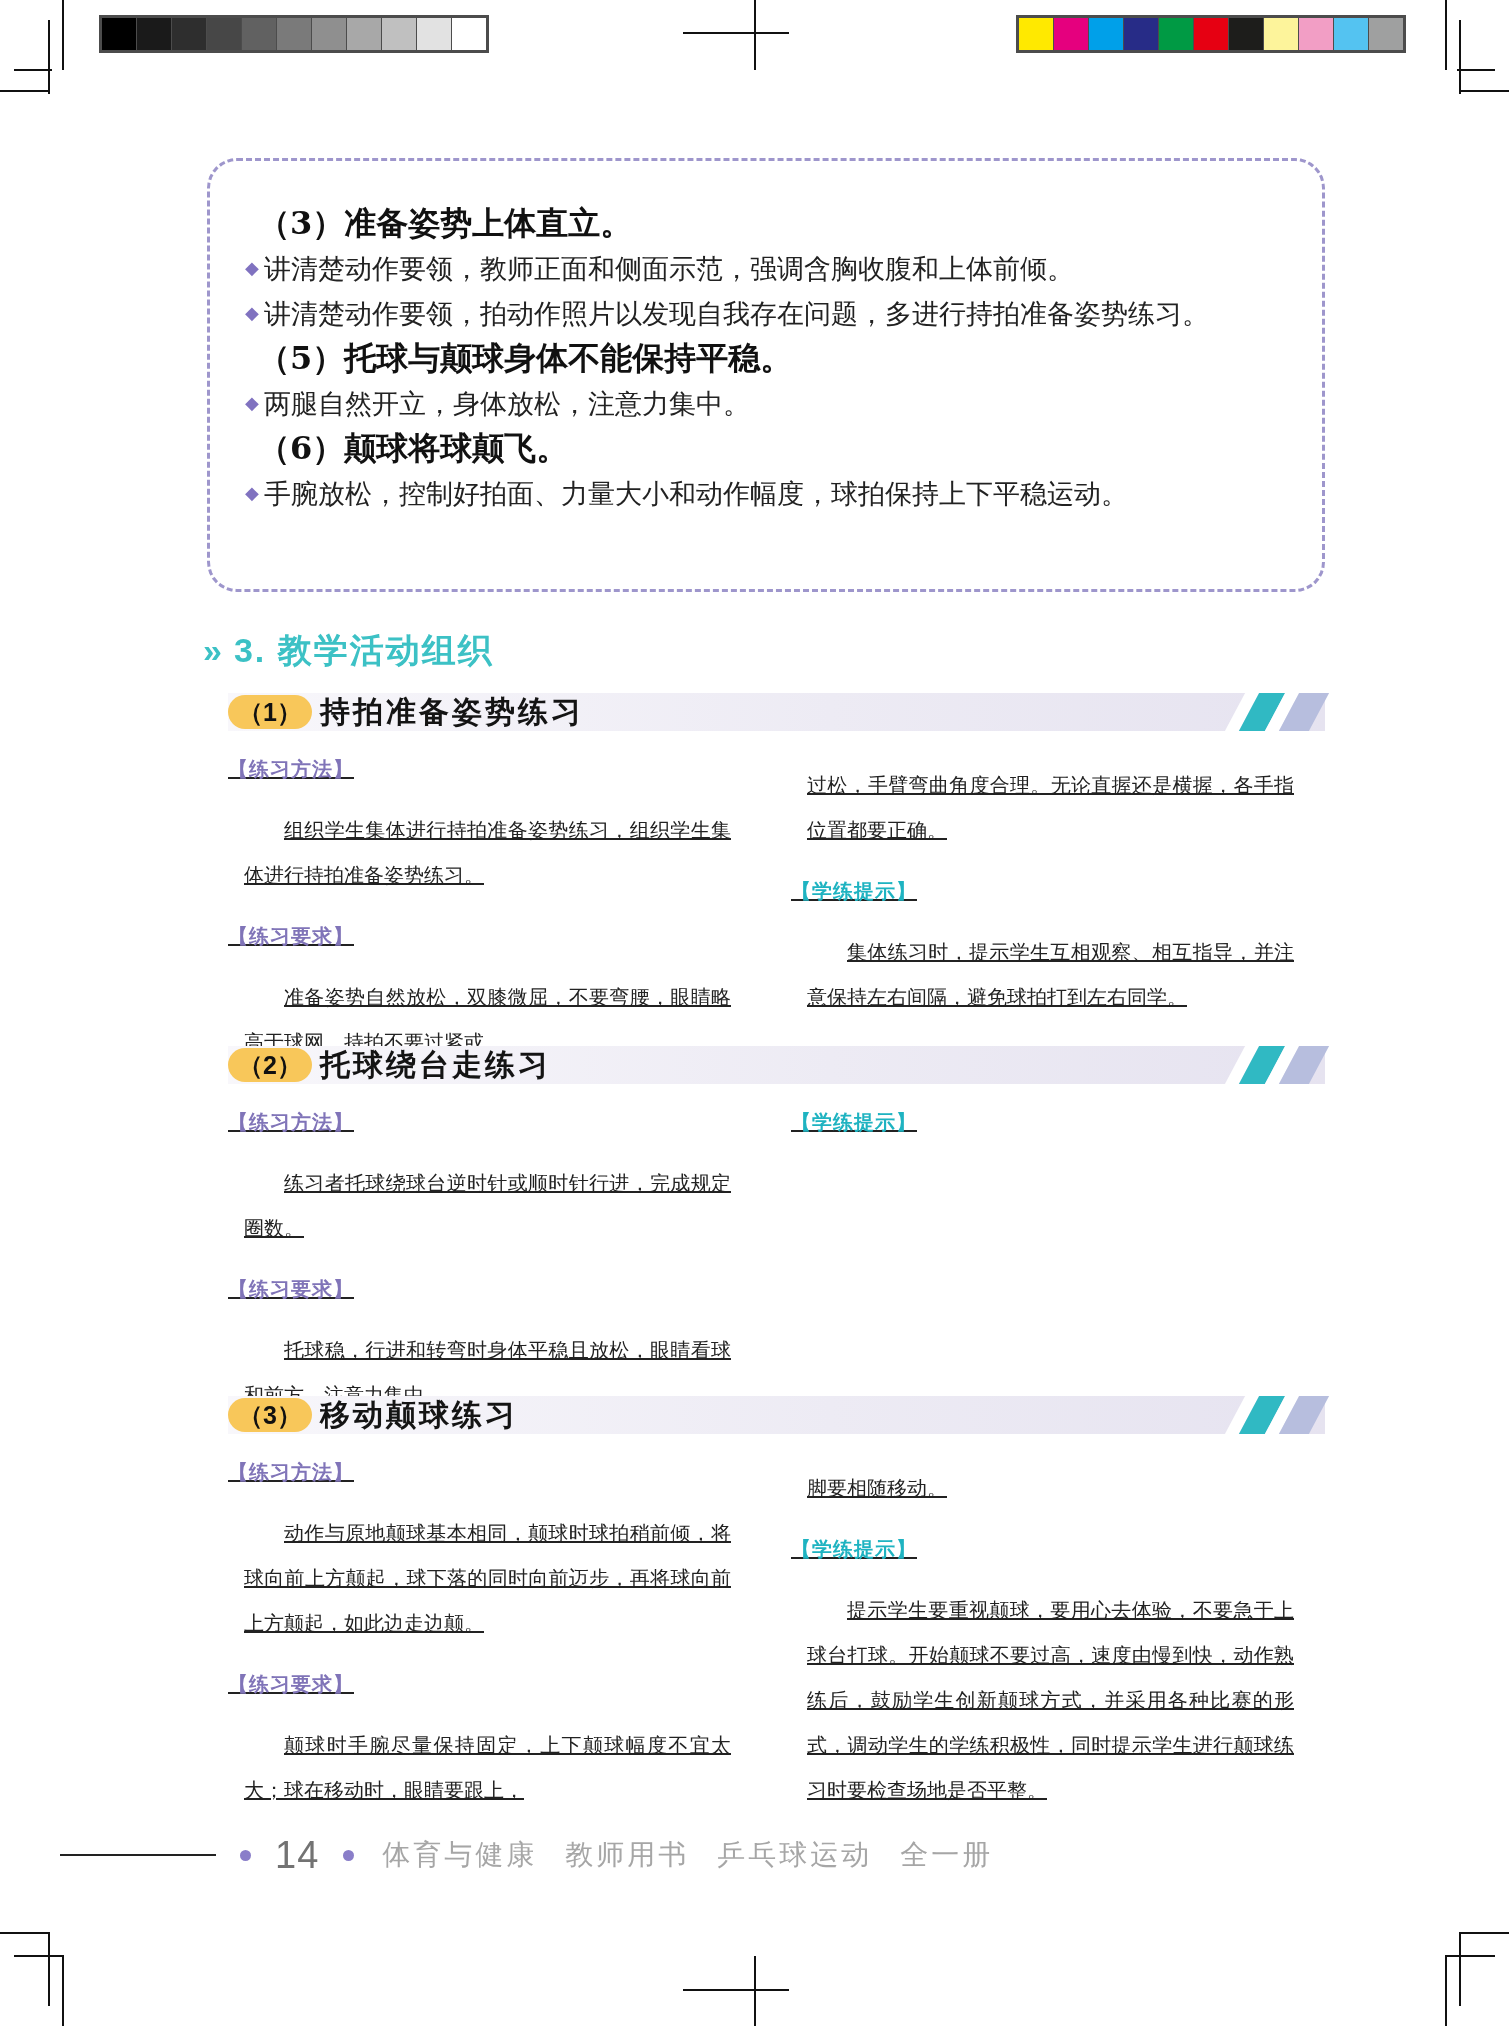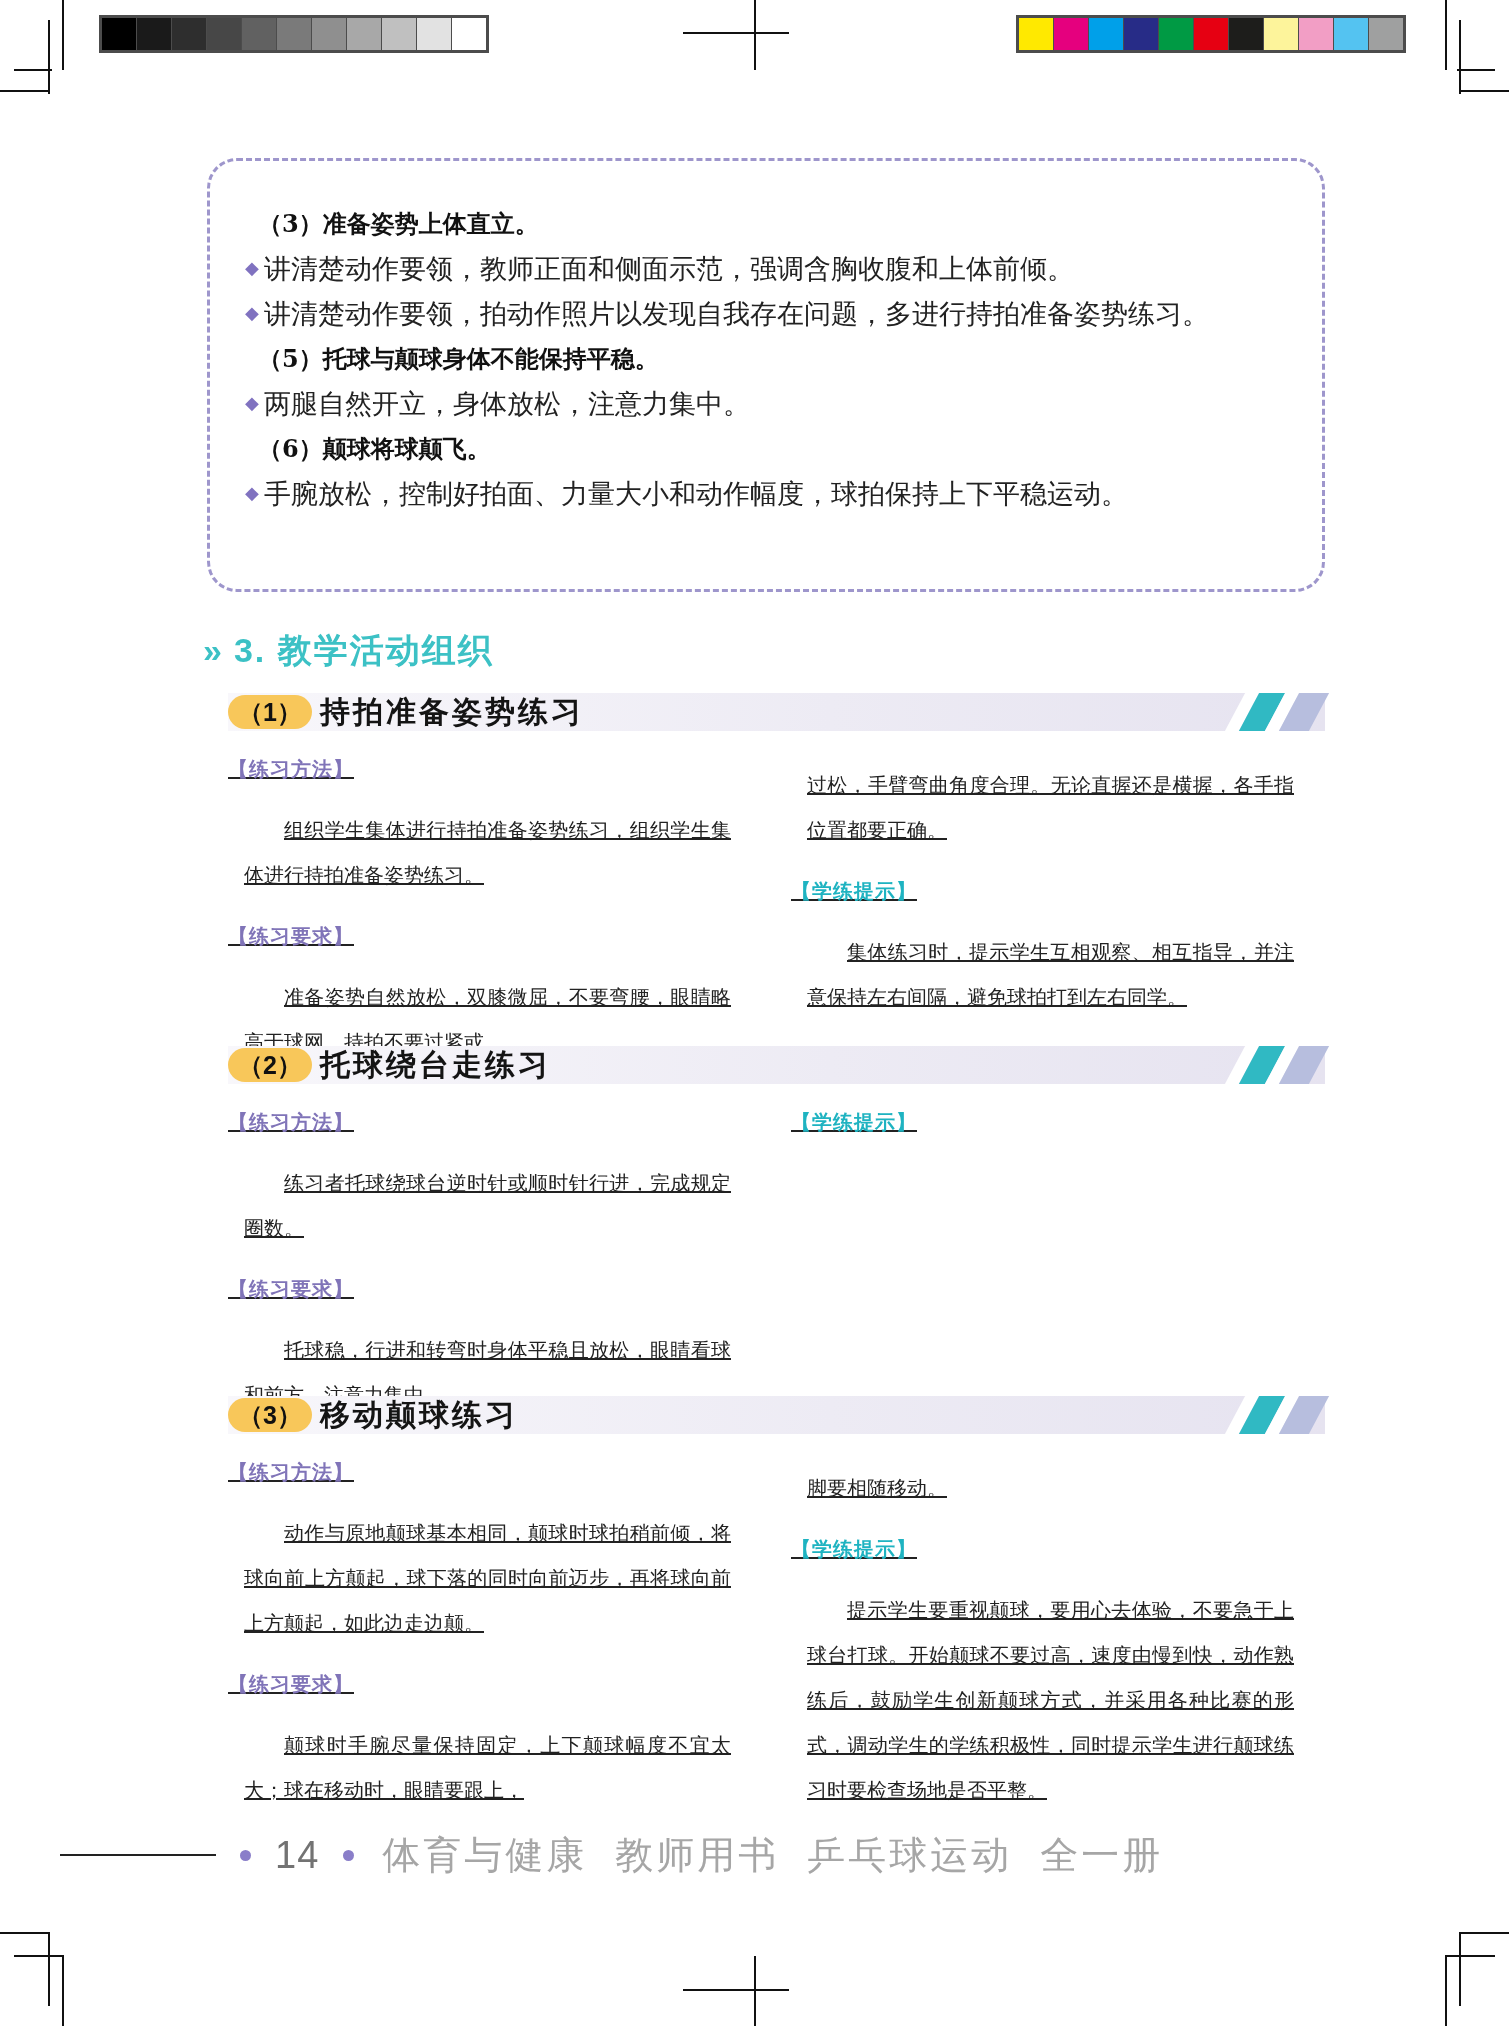--- a/index.html
+++ b/index.html
@@ -15,21 +15,21 @@
             border:3px solid #4c4c4c; background:#4c4c4c; }
   .calbar .cell { flex:1; margin-right:1px; }
   .calbar .cell:last-child { margin-right:0; }
   #gray-bar { left:99px; }
   #color-bar { left:1016px; }
 
   
   .keybox { position:absolute; left:207px; top:158px; width:1118px; height:434px;
             border:3px dashed #9e96cc; border-radius:30px; padding:40px 28px 20px 30px; }
   .keybox .krow { height:45px; line-height:45px; font-size:27px; }
-  .keybox .khead { font-weight:bold; color:#111; padding-left:18px; font-size:24px; }
+  .keybox .khead { font-weight:bold; color:#111; padding-left:18px; font-size:32px; }
   .keybox .ktip { display:flex; }
   .keybox .ktip .diamond { width:24px; text-align:center; color:#8072c0; font-size:18px;
                            font-family:"Liberation Sans", sans-serif; }
   .keybox .ktip .ttext { flex:1; color:#222; }
 
   
   .teal-heading { position:absolute; left:203px; top:628px; font-family:"Liberation Sans", sans-serif;
                   font-weight:bold; font-size:34px; color:#3cc1c5; letter-spacing:2px; }
   .teal-heading .chev { margin-right:10px; font-weight:bold; }
 
@@ -57,21 +57,21 @@
   .col .label.teal { color:#1eb3c1; }
   .col .para { margin:16px; }
   .col .para.indent { text-indent:2em; }
 
   
   .footer { position:absolute; left:60px; top:1838px; height:34px; display:flex; align-items:center;
             font-family:"Liberation Sans", sans-serif; }
   .footer .rule { width:156px; height:2px; background:#222; }
   .footer .dot { width:11px; height:11px; border-radius:50%; background:#8a7ec9; margin-left:24px; }
   .footer .pageno { margin-left:24px; font-size:38px; color:#737373; letter-spacing:1px; }
-  .footer .flabel { margin-left:28px; font-size:38px; color:#a6a6a6; letter-spacing:3px; }
+  .footer .flabel { margin-left:28px; font-size:28px; color:#a6a6a6; letter-spacing:3px; }
 </style>
 </head>
 <body>
 
 <div class="page">
 
   <div>
     <div class="pm" style="left:62px;top:0;width:2px;height:70px;"></div>
     <div class="pm" style="left:14px;top:69px;width:38px;height:2px;"></div>
     <div class="pm" style="left:48px;top:20px;width:2px;height:74px;"></div>

